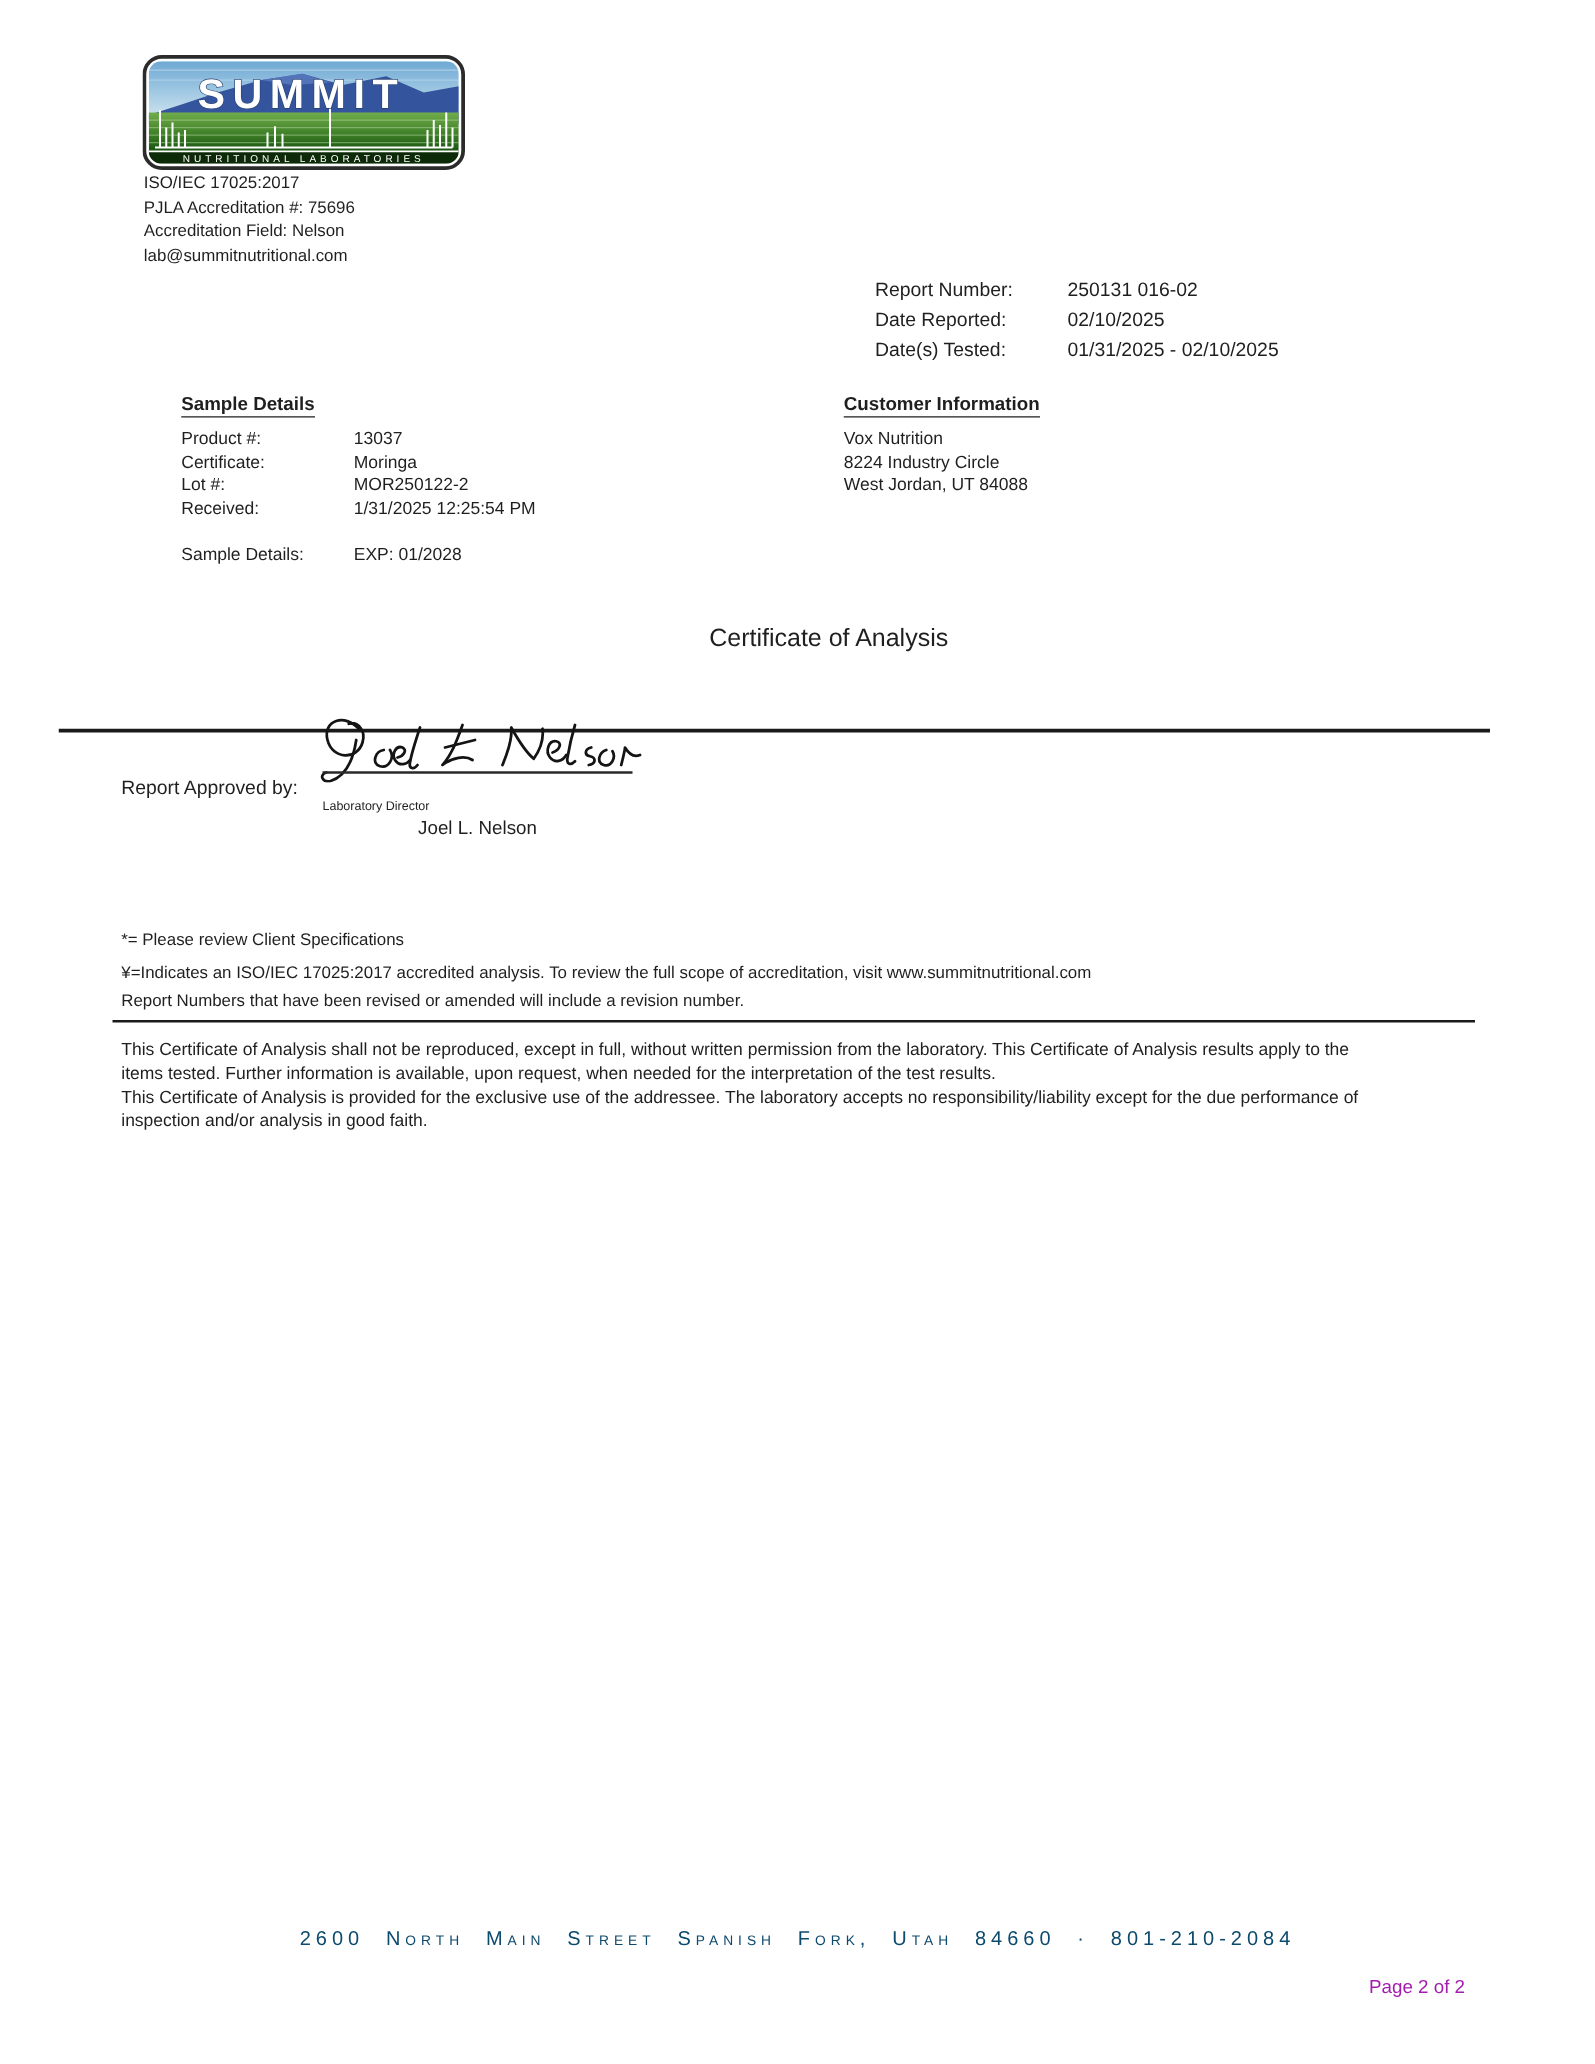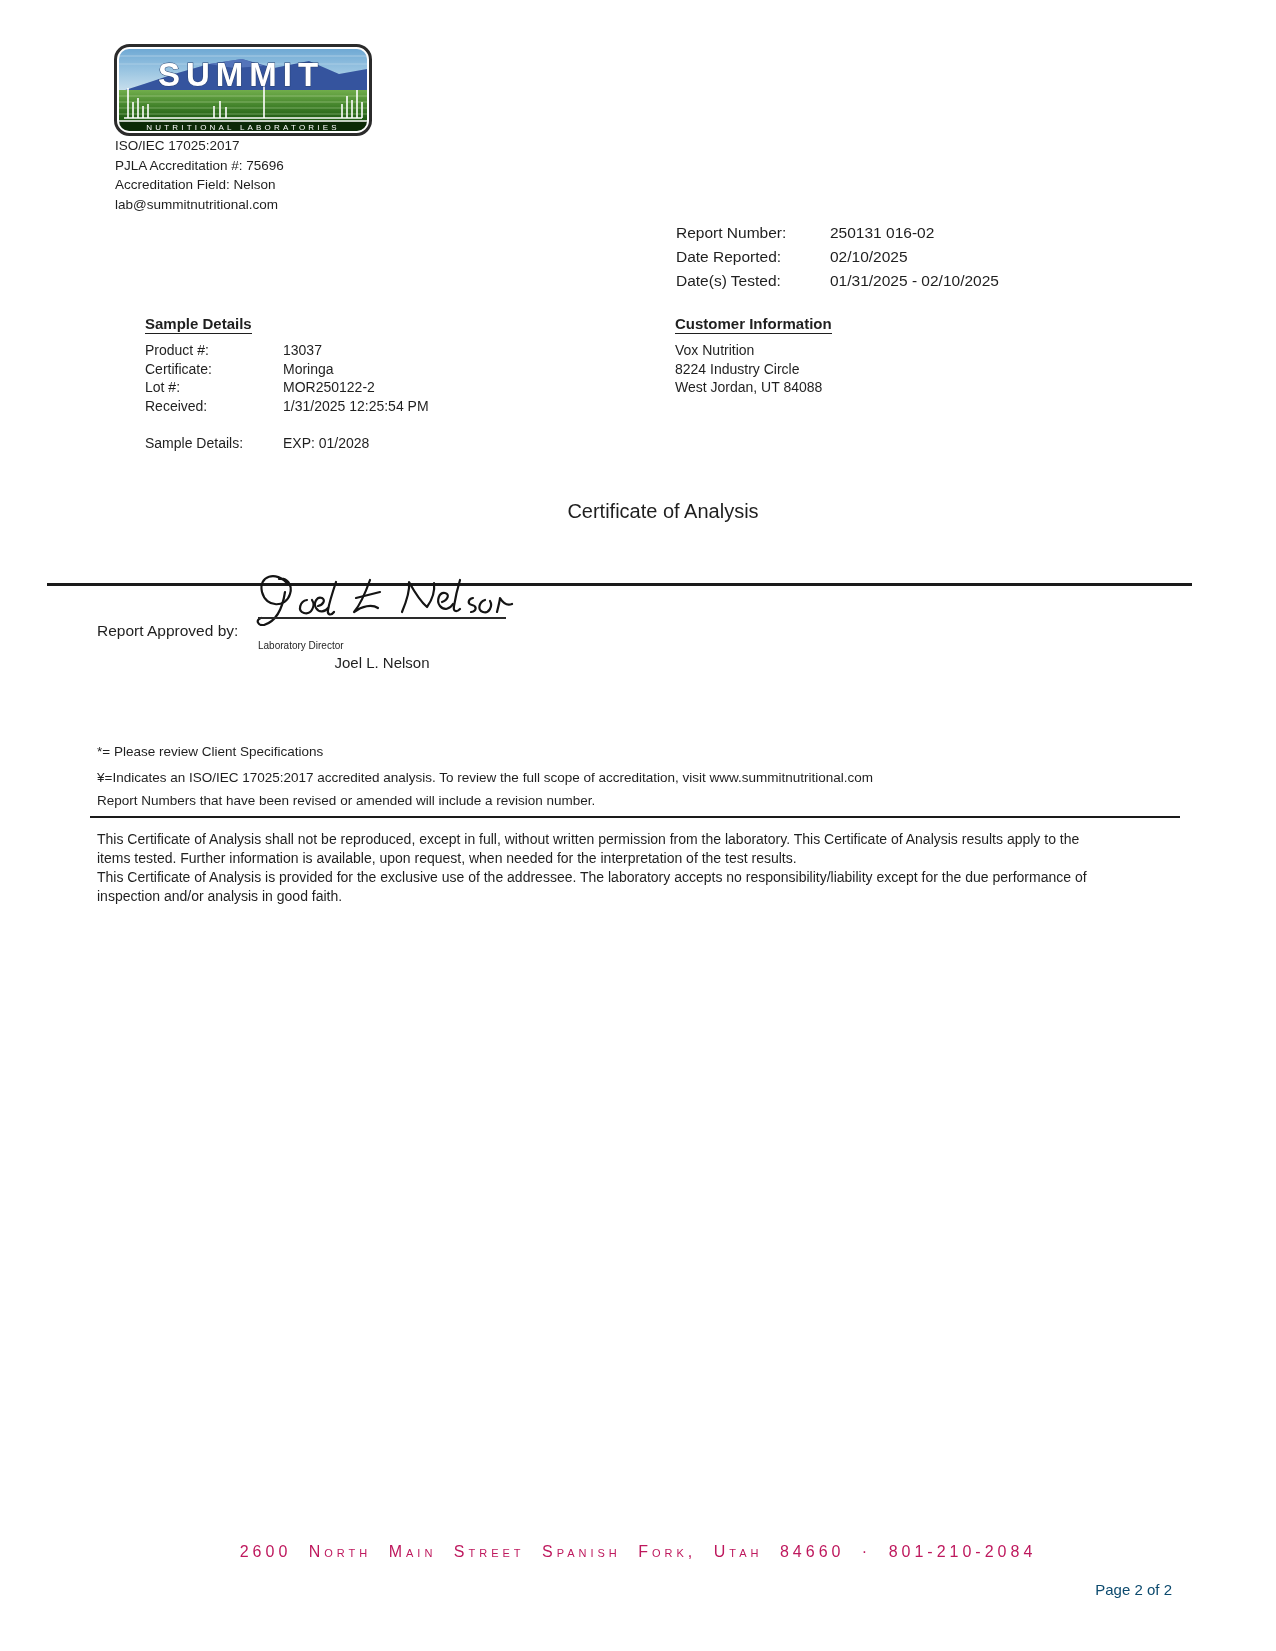--- a/index.html
+++ b/index.html
@@ -15,21 +15,21 @@
   .abs { position: absolute; }
 
   
   .logo-wrap { left: 114px; top: 44px; }
 
   
   .accreditation { left: 115px; top: 136px; font-size: 13.5px; line-height: 19.5px; }
 
   
   .report-info { left: 676px; top: 221px; font-size: 15.5px; line-height: 24px; }
-  .report-info .row { display: flex; }
+  .report-info .row { display: flex; margin-left: 24px; }
   .report-info .lbl { width: 154px; }
   .report-info .val { }
 
   
   .section-heading {
     font-size: 15px; font-weight: bold;
     border-bottom: 1.6px solid #1f1f1f;
     display: inline-block; padding-bottom: 1px;
   }
 
@@ -68,23 +68,23 @@
   
   .disclaimer { left: 97px; top: 830px; width: 1006px; font-size: 14px; line-height: 19px; }
   .disclaimer p { margin: 0; }
 
   
   .footer-address {
     left: 0; top: 1543px; width: 1276px; text-align: center;
     font-variant: small-caps;
     letter-spacing: 4px; word-spacing: 9px;
     font-size: 16px;
-    color: #be185d;
+    color: #0c4a6e;
   }
-  .page-number { right: 104px; top: 1581px; font-size: 15px; color: #0c4a6e; }
+  .page-number { right: 104px; top: 1581px; font-size: 15px; color: #a21caf; }
 </style>
 </head>
 <body>
 
 <div class="page">
 
   <div class="abs logo-wrap">
     <svg width="258" height="92" viewBox="0 0 258 92">
       <defs>
         <linearGradient id="sky" x1="0" y1="0" x2="0" y2="1">

